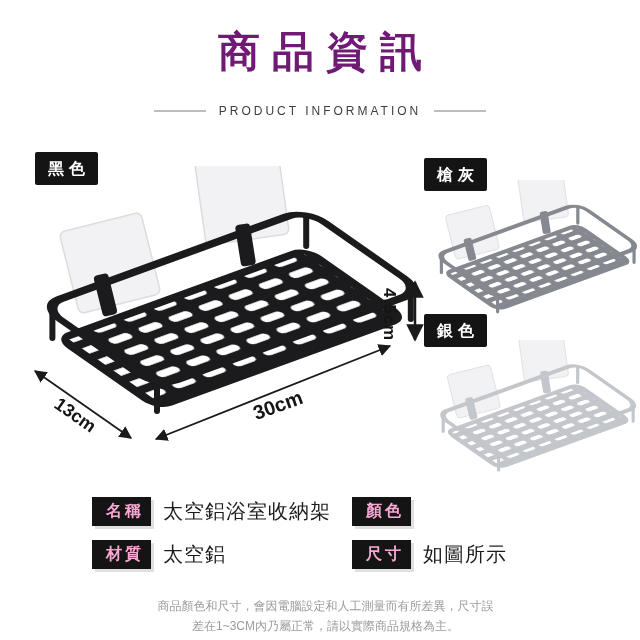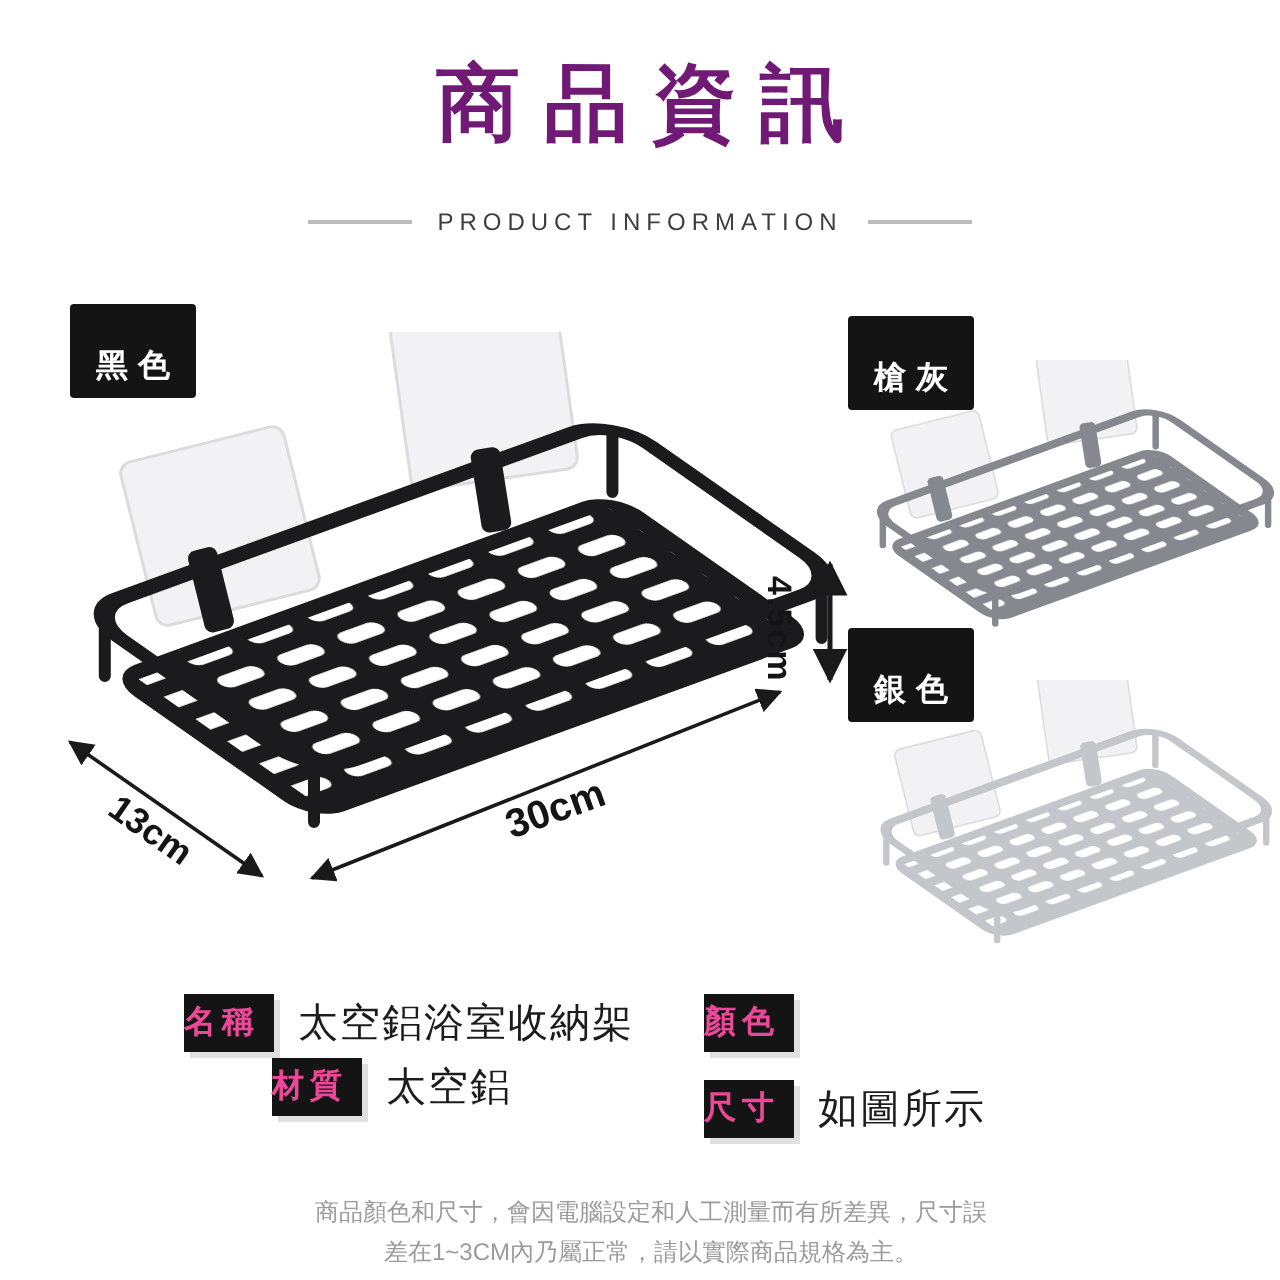--- a/index.html
+++ b/index.html
@@ -23,21 +23,21 @@
     display: flex; align-items: center; justify-content: center; gap: 13px;
   }
   .subtitle-line { width: 52px; height: 2px; background: #bdbdbd; }
   .subtitle-text { font-size: 12px; letter-spacing: 3px; color: #3e3e3e; }
 
   
   .variant-badge {
     position: absolute;
     background: #141414; color: #ffffff;
     font-size: 16px; font-weight: 600;
-    letter-spacing: 5px; padding: 21px 8px 5px 13px;
+    letter-spacing: 5px; padding: 7px 8px 5px 13px;
     border-radius: 2px;
   }
   .badge-black    { left: 35px;  top: 152px; }
   .badge-gunmetal { left: 424px; top: 158px; }
   .badge-silver   { left: 424px; top: 314px; }
 
   
   .main-product { position: absolute; left: 15px; top: 158px; width: 430px; height: 345px; }
   .shelf-main  { position: absolute; left: 5px; top: 8px; width: 400px; height: 275px; }
   .dim-overlay { position: absolute; left: 0; top: 0; width: 425px; height: 345px; }
@@ -56,26 +56,26 @@
   }
   .dim-width {
     left: 30px; top: 247px; width: 60px; text-align: center;
     font-size: 18px; transform: rotate(35deg);
   }
 
   
   .spec { position: absolute; display: flex; align-items: center; }
   .spec-1 { left: 92px;  top: 497px; }
   .spec-2 { left: 352px; top: 497px; }
-  .spec-3 { left: 92px;  top: 529px; margin-left: 44px; }
+  .spec-3 { left: 92px;  top: 540px; }
   .spec-4 { left: 352px; top: 540px; }
   .spec-badge {
-    background: #141414; color: #ec4899;
+    background: #141414; color: #f9a8d4;
     font-size: 16px; font-weight: 700;
-    letter-spacing: 3px; padding: 4px 7px 4px 0;
+    letter-spacing: 3px; padding: 4px 7px 4px 14px;
     box-shadow: 3px 3px 0 #e0e0e0;
   }
   .spec-value {
     margin-left: 12px; font-size: 20px; color: #1c1c1c; letter-spacing: 1px;
     font-family: "Liberation Serif", serif;
   }
 
   
   .disclaimer {
     position: absolute; top: 597px; left: 0; right: 0;

